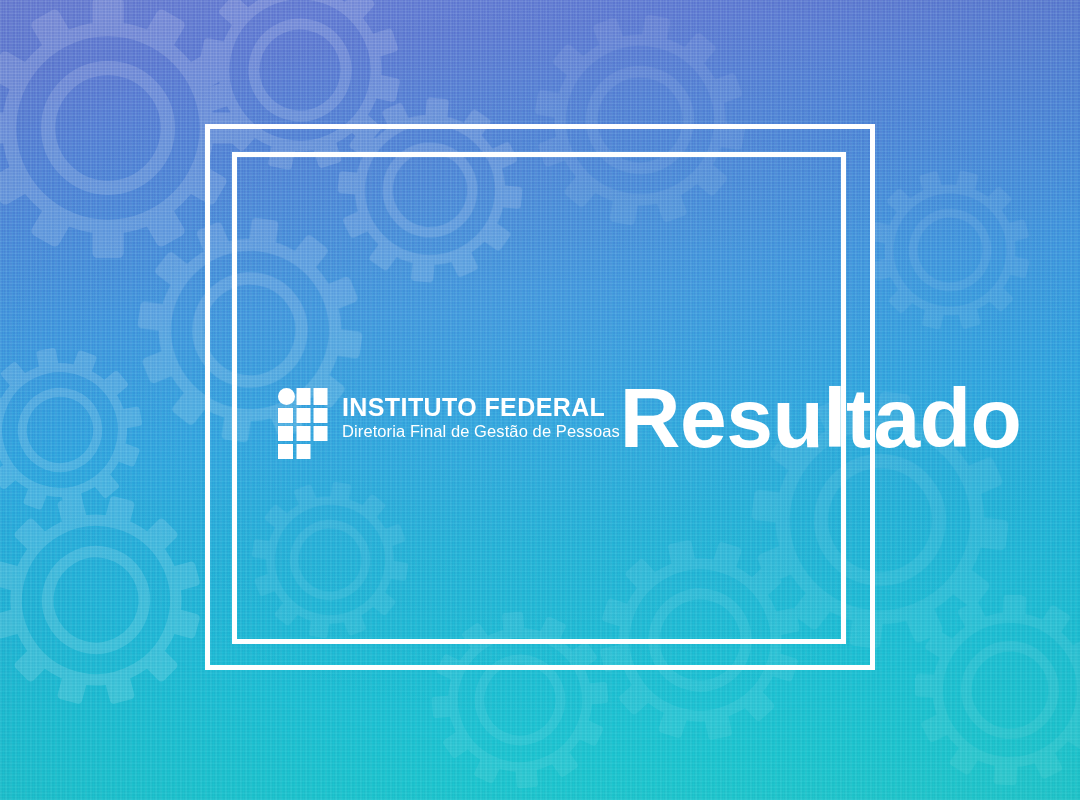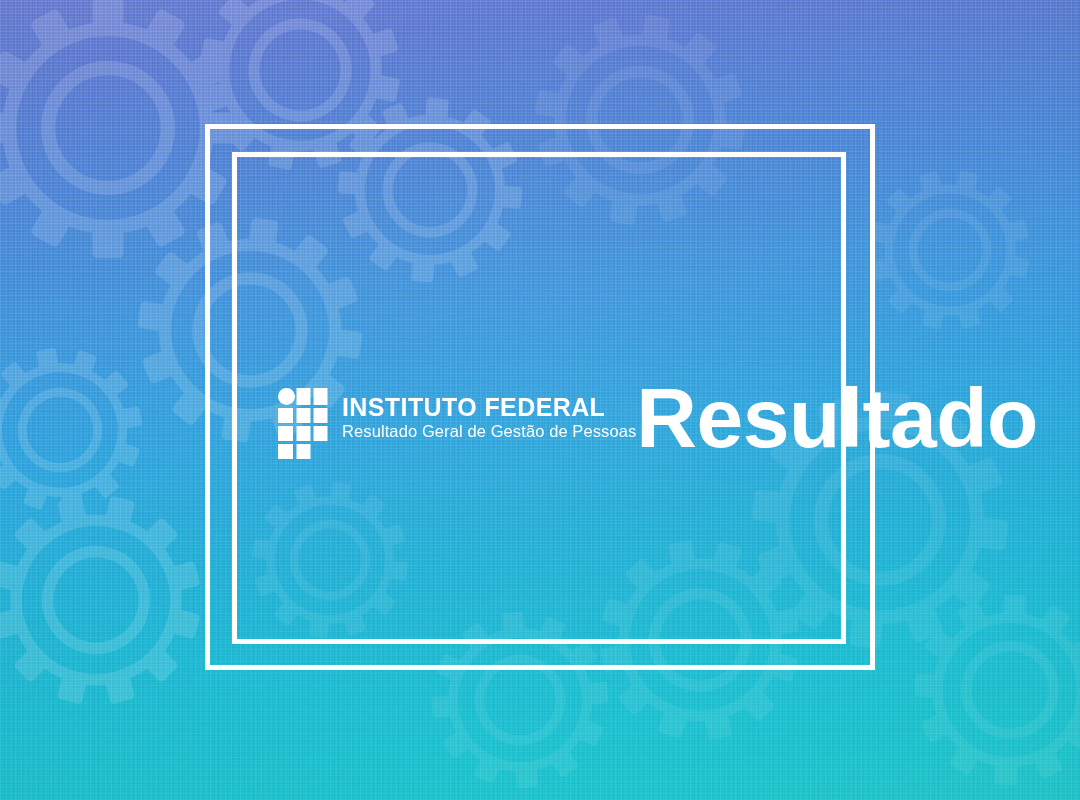--- a/index.html
+++ b/index.html
@@ -260,21 +260,21 @@
             <rect x="35.5" y="38" width="14" height="15"></rect>
 
             <rect x="0" y="56" width="15" height="15"></rect>
             <rect x="18.5" y="56" width="14" height="15"></rect>
           </g>
         </svg>
       </div>
 
       <div class="logo-text">
         <span class="logo-title">INSTITUTO FEDERAL</span>
-        <span class="logo-sub2">Resultado Geral de Gestão de Pessoas</span>
+        <span class="logo-sub2">Diretoria Final de Gestão de Pessoas</span>
       </div>
 
     </div>
 
     <div class="headline">
       <span class="ln">Resultado</span>
     </div>
 
   </div>
 

